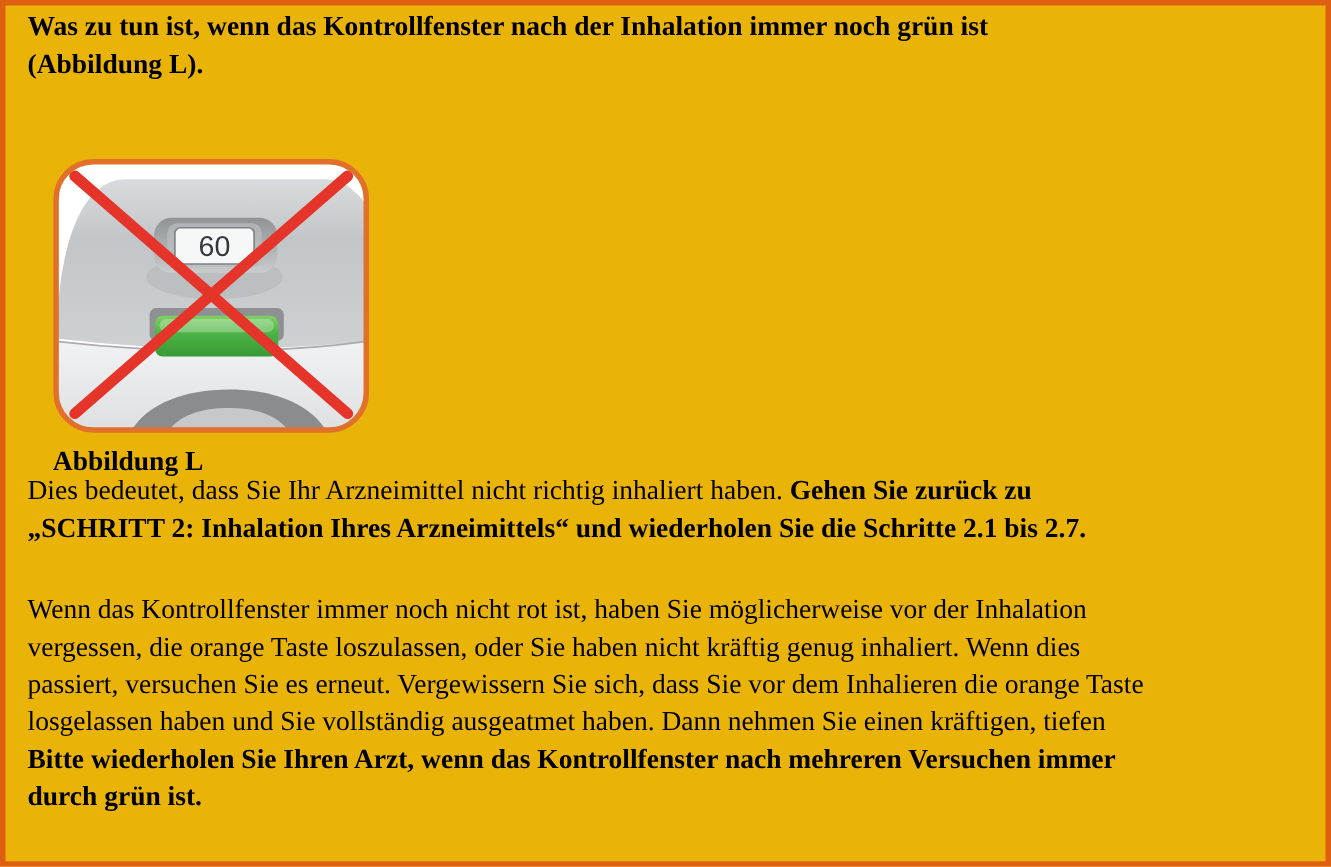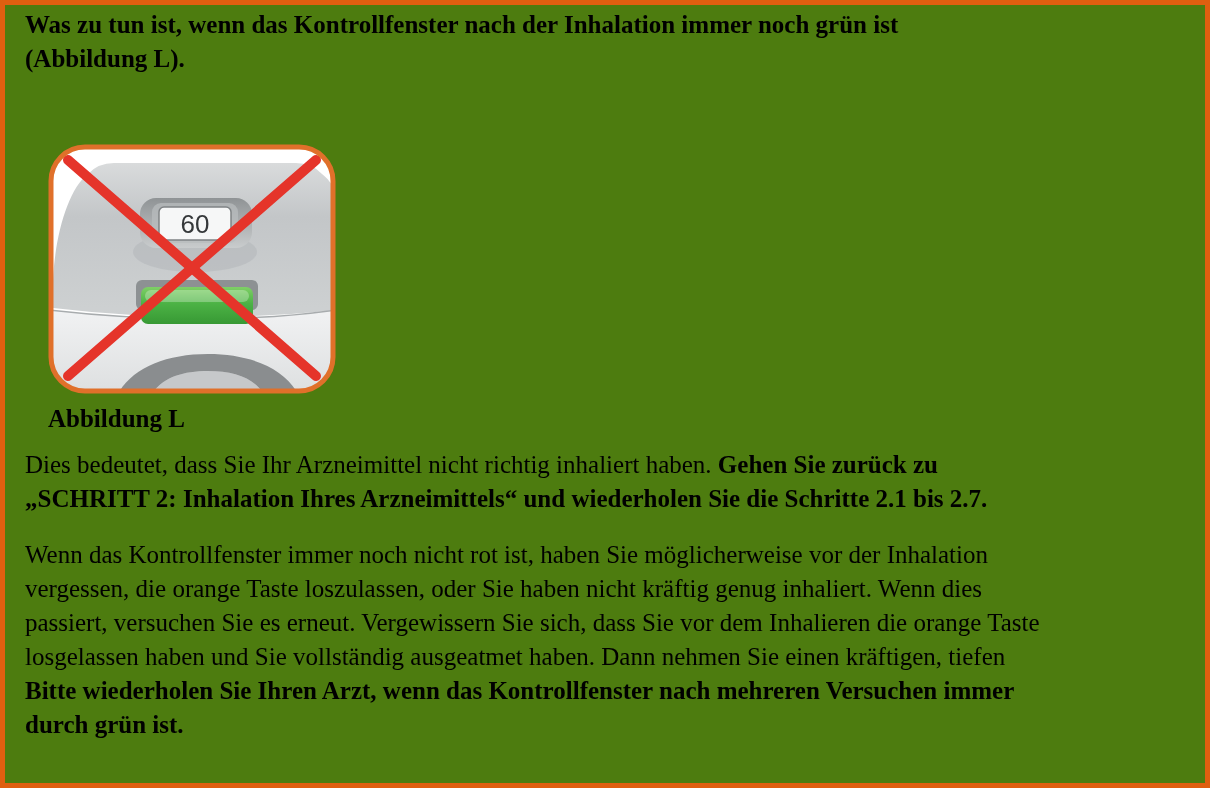--- a/index.html
+++ b/index.html
@@ -1,41 +1,41 @@
 <!DOCTYPE html>
 <html lang="de"><head>
 <meta charset="utf-8">
 <style>
   html,body{margin:0;padding:0;background:#ffffff;}
   .page{
     position:relative;
     width:1210px;height:788px;
     box-sizing:border-box;
     border:5px solid #df5f10;           
-    background:#4d7c0f;
+    background:#eab308;
     font-family:"Liberation Serif","DejaVu Serif",serif;
     color:#000000;
     overflow:hidden;
   }
   .heading{
     position:absolute;left:20px;top:3px;width:1170px;
     font-size:25px;line-height:34px;font-weight:bold;
   }
   .figure-block{
     position:absolute;left:43px;top:103px;width:288px;margin-top:36px;
   }
   .figure-caption{
     margin-top:4px;text-align:left;
     font-size:25px;line-height:34px;font-weight:bold;
   }
   .para{
     position:absolute;left:20px;width:1175px;
     font-size:25px;line-height:34px;
   }
-  .para1{top:443px;}
+  .para1{top:425px;}
   .para2{top:533px;}
   .tline{white-space:nowrap;height:34px;}
   b{font-weight:bold;}
 </style>
 </head>
 <body>
 
 <div class="page">
 
   <div class="heading">

